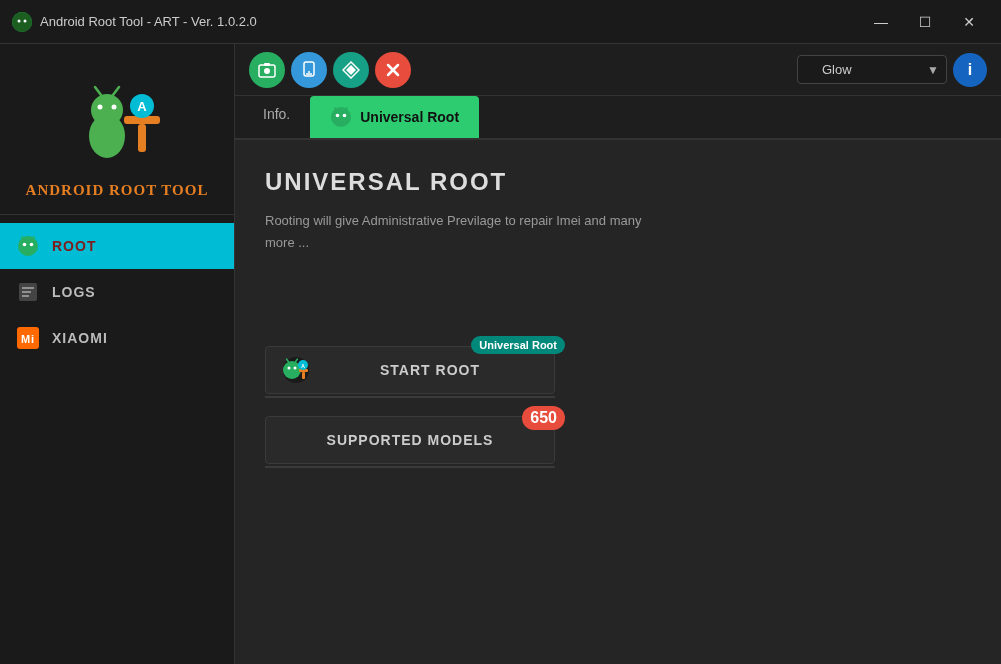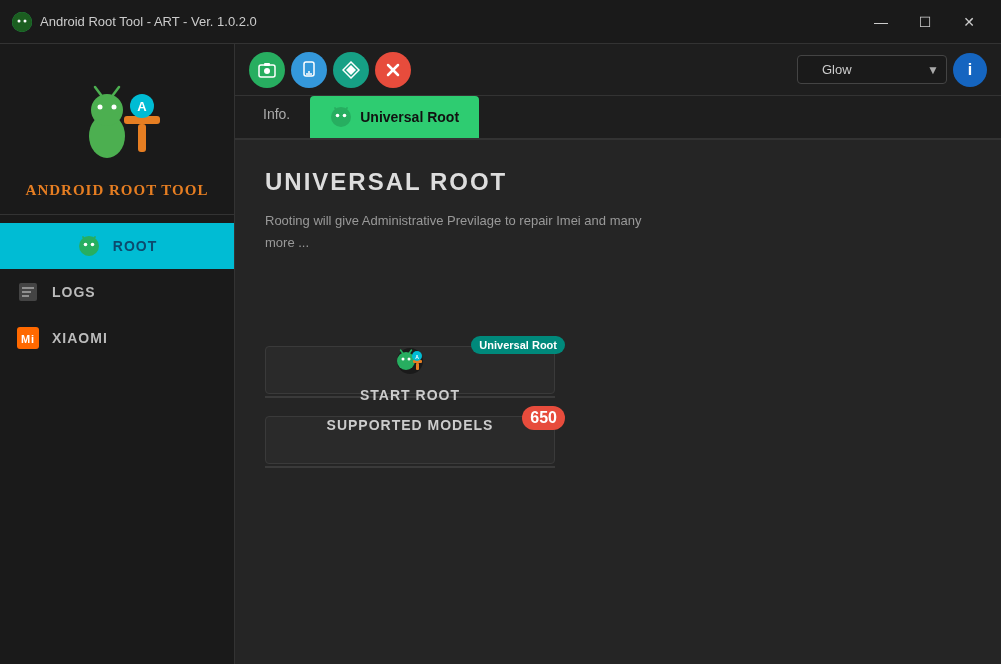--- a/index.html
+++ b/index.html
@@ -105,22 +105,21 @@
       padding: 0 16px;
       cursor: pointer;
       color: #bbb;
       font-size: 14px;
       font-weight: 600;
       letter-spacing: 1px;
       gap: 12px;
     }
     .nav-item.active {
       background: #00bcd4;
-      color: #0c4a6e;
-      justify-content: center;
+      color: #7f1d1d;
     }
 
     .nav-icon {
       width: 24px;
       height: 24px;
       flex-shrink: 0;
       display: flex;
       align-items: center;
       justify-content: center;
     }
@@ -263,21 +262,20 @@
       width: 100%;
       height: 48px;
       background: #2a2a2a;
       border: 1px solid #3a3a3a;
       border-radius: 4px;
       display: flex;
       align-items: center;
       padding: 0 16px;
       cursor: pointer;
       gap: 12px;
-      flex-direction: column;
     }
 
     .btn-divider {
       height: 2px;
       background: #3a3a3a;
       width: 100%;
       margin-top: 2px;
     }
 
     .btn-label {

